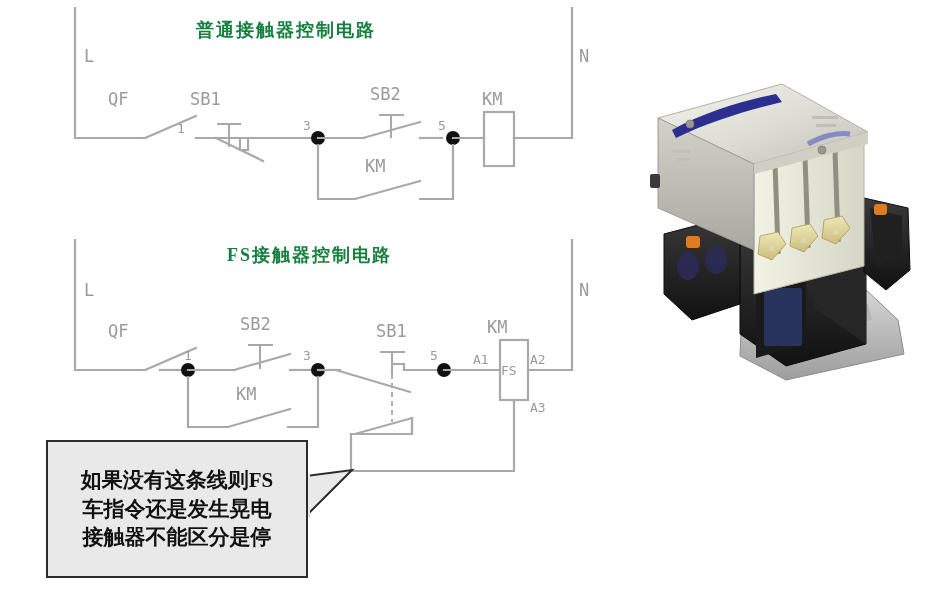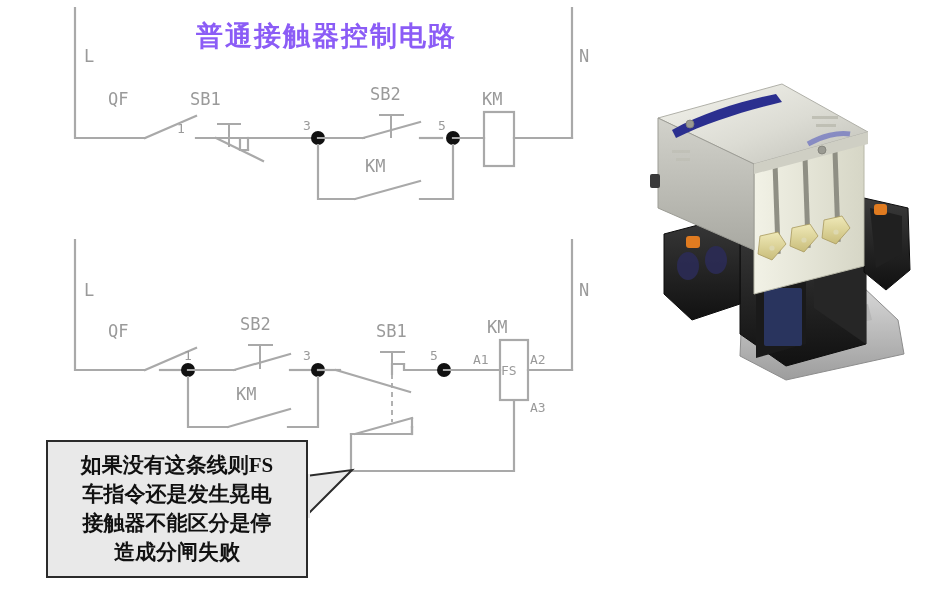--- a/index.html
+++ b/index.html
@@ -10,23 +10,23 @@
     font-family:"Liberation Sans","DejaVu Sans",sans-serif;
     overflow:hidden;
     position:relative;
   }
   #stage{position:relative;width:938px;height:599px;}
   .svg-layer{position:absolute;left:0;top:0;width:938px;height:599px;}
 
   .title-cn{
     position:absolute;
     font-family:"Liberation Serif","DejaVu Serif",serif;
-    font-size:27px;
+    font-size:18px;
     font-weight:700;
-    color:#8b5cf6;
+    color:#15803d;
     letter-spacing:2px;
     white-space:nowrap;
   }
   #title-1{left:196px;top:18px;}
   #title-2{left:227px;top:243px;}
 
   .callout-box{
     position:absolute;
     left:46px;top:440px;
     width:262px;height:138px;
@@ -198,26 +198,26 @@
       <path class="w" d="M412,418 L412,434 L351,434"></path>
     </g>
 
     <g>
       <polygon points="306,476 352,470 306,516" fill="#e9e9e9" stroke="#2b2b2b" stroke-width="2"></polygon>
       <rect x="300" y="474" width="10" height="44" fill="#e9e9e9" stroke="none"></rect>
     </g>
   </svg>
 
   <div class="title-cn" id="title-1">普通接触器控制电路</div>
+  <div class="title-cn" id="title-2">FS接触器控制电路</div>
 
   <div class="callout-box">
     <div class="callout-line">如果没有这条线则FS</div>
     <div class="callout-line">车指令还是发生晃电</div>
     <div class="callout-line">接触器不能区分是停</div>
-    <div class="callout-line center">造成分闸失败</div>
   </div>
 
   <div class="photo-wrap">
     <svg width="290" height="330" viewBox="0 0 290 330">
       <defs>
         <linearGradient id="gTop" x1="0" y1="0" x2="1" y2="1">
           <stop offset="0" stop-color="#f4f4ee"></stop>
           <stop offset="0.55" stop-color="#dcdcd4"></stop>
           <stop offset="1" stop-color="#bfbfb7"></stop>
         </linearGradient>

